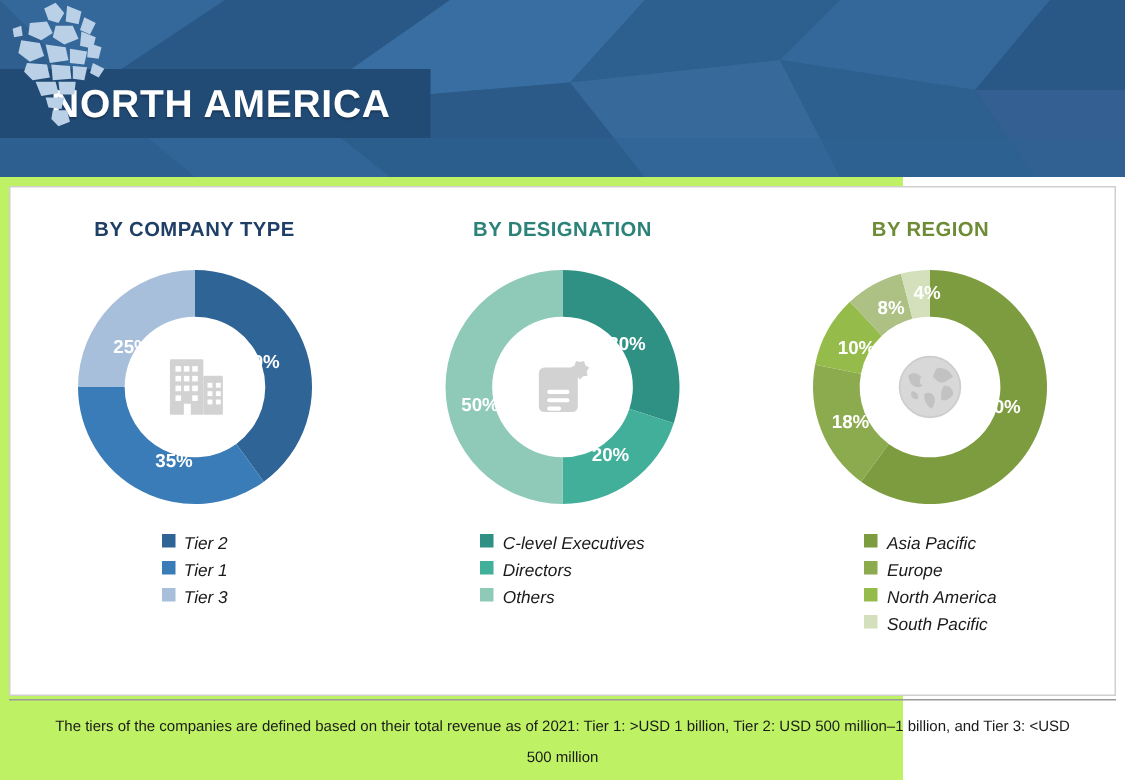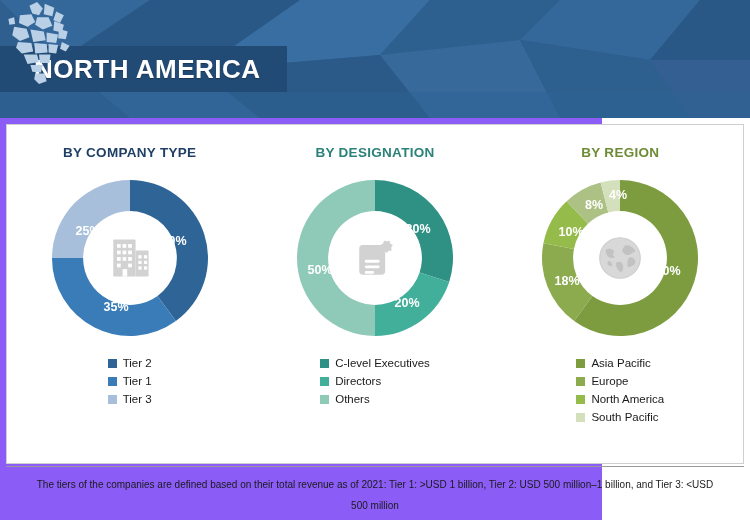--- a/index.html
+++ b/index.html
@@ -6,21 +6,21 @@
   body{
     width:750px;height:520px;
     font-family:"Liberation Sans", sans-serif;
     background:#ffffff;
     overflow:hidden;
     position:relative;
   }
   .page{
     position:absolute;inset:0;
     width:602px;height:520px;
-    background:#8b5cf6;
+    background:#bef264;
     box-sizing:border-box;
   }
 
   
   .banner{
     position:absolute;left:0;top:0;width:750px;height:118px;
     background:#2e5f8f;
     overflow:hidden;
   }
   .banner svg{position:absolute;left:0;top:0;}
@@ -84,24 +84,25 @@
     fill:#ffffff;
     font-family:"Liberation Sans", sans-serif;
   }
 
   
   .legend{
     margin-top:8px;
     display:flex;flex-direction:column;gap:3px;
   }
   .legend-item{
-    display:flex;align-items:center;gap:6px;
+    display:flex;align-items:flex-start;gap:6px;
     font-size:11.5px;color:#1a1a1a;
     font-family:"Liberation Sans", sans-serif;
     line-height:15px;
+    font-style:italic;
   }
   .swatch{width:9px;height:9px;display:inline-block;flex:0 0 auto;}
 
   
   .footer-rule{
     position:absolute;left:6px;top:466px;width:738px;height:1px;background:#9a9a9a;
   }
   .footer{
     position:absolute;left:30px;top:474px;width:690px;
     text-align:center;

